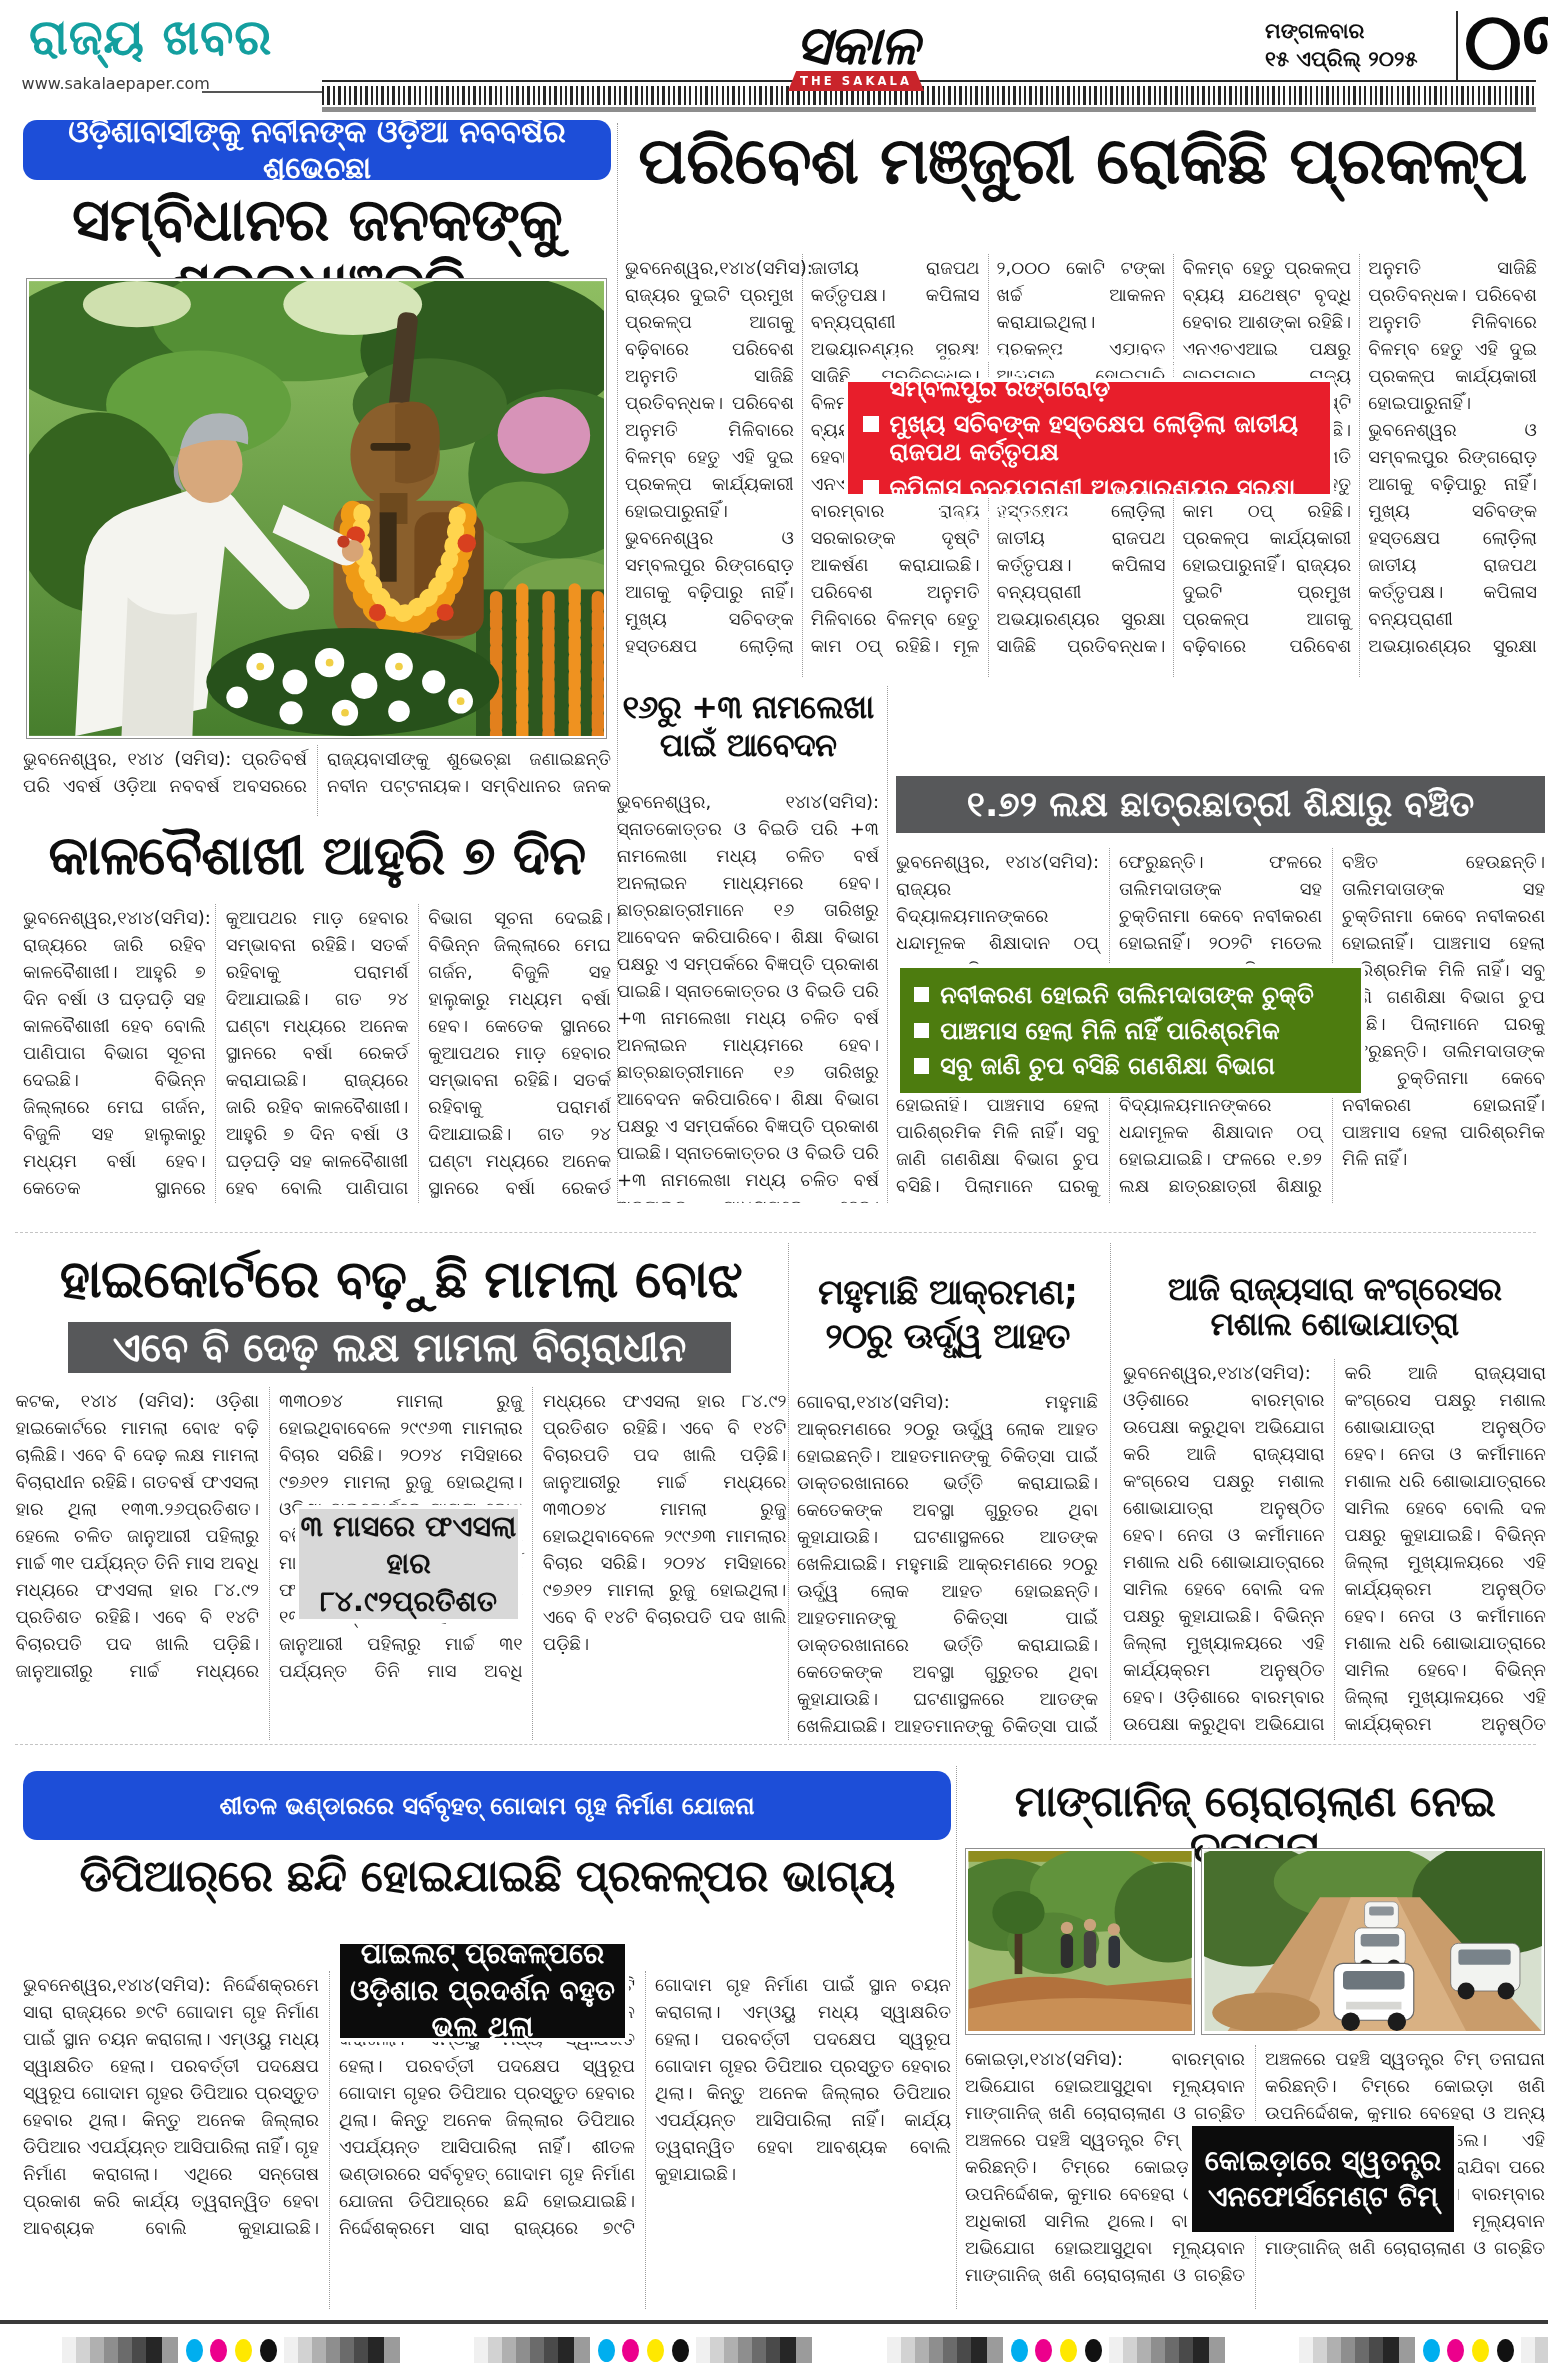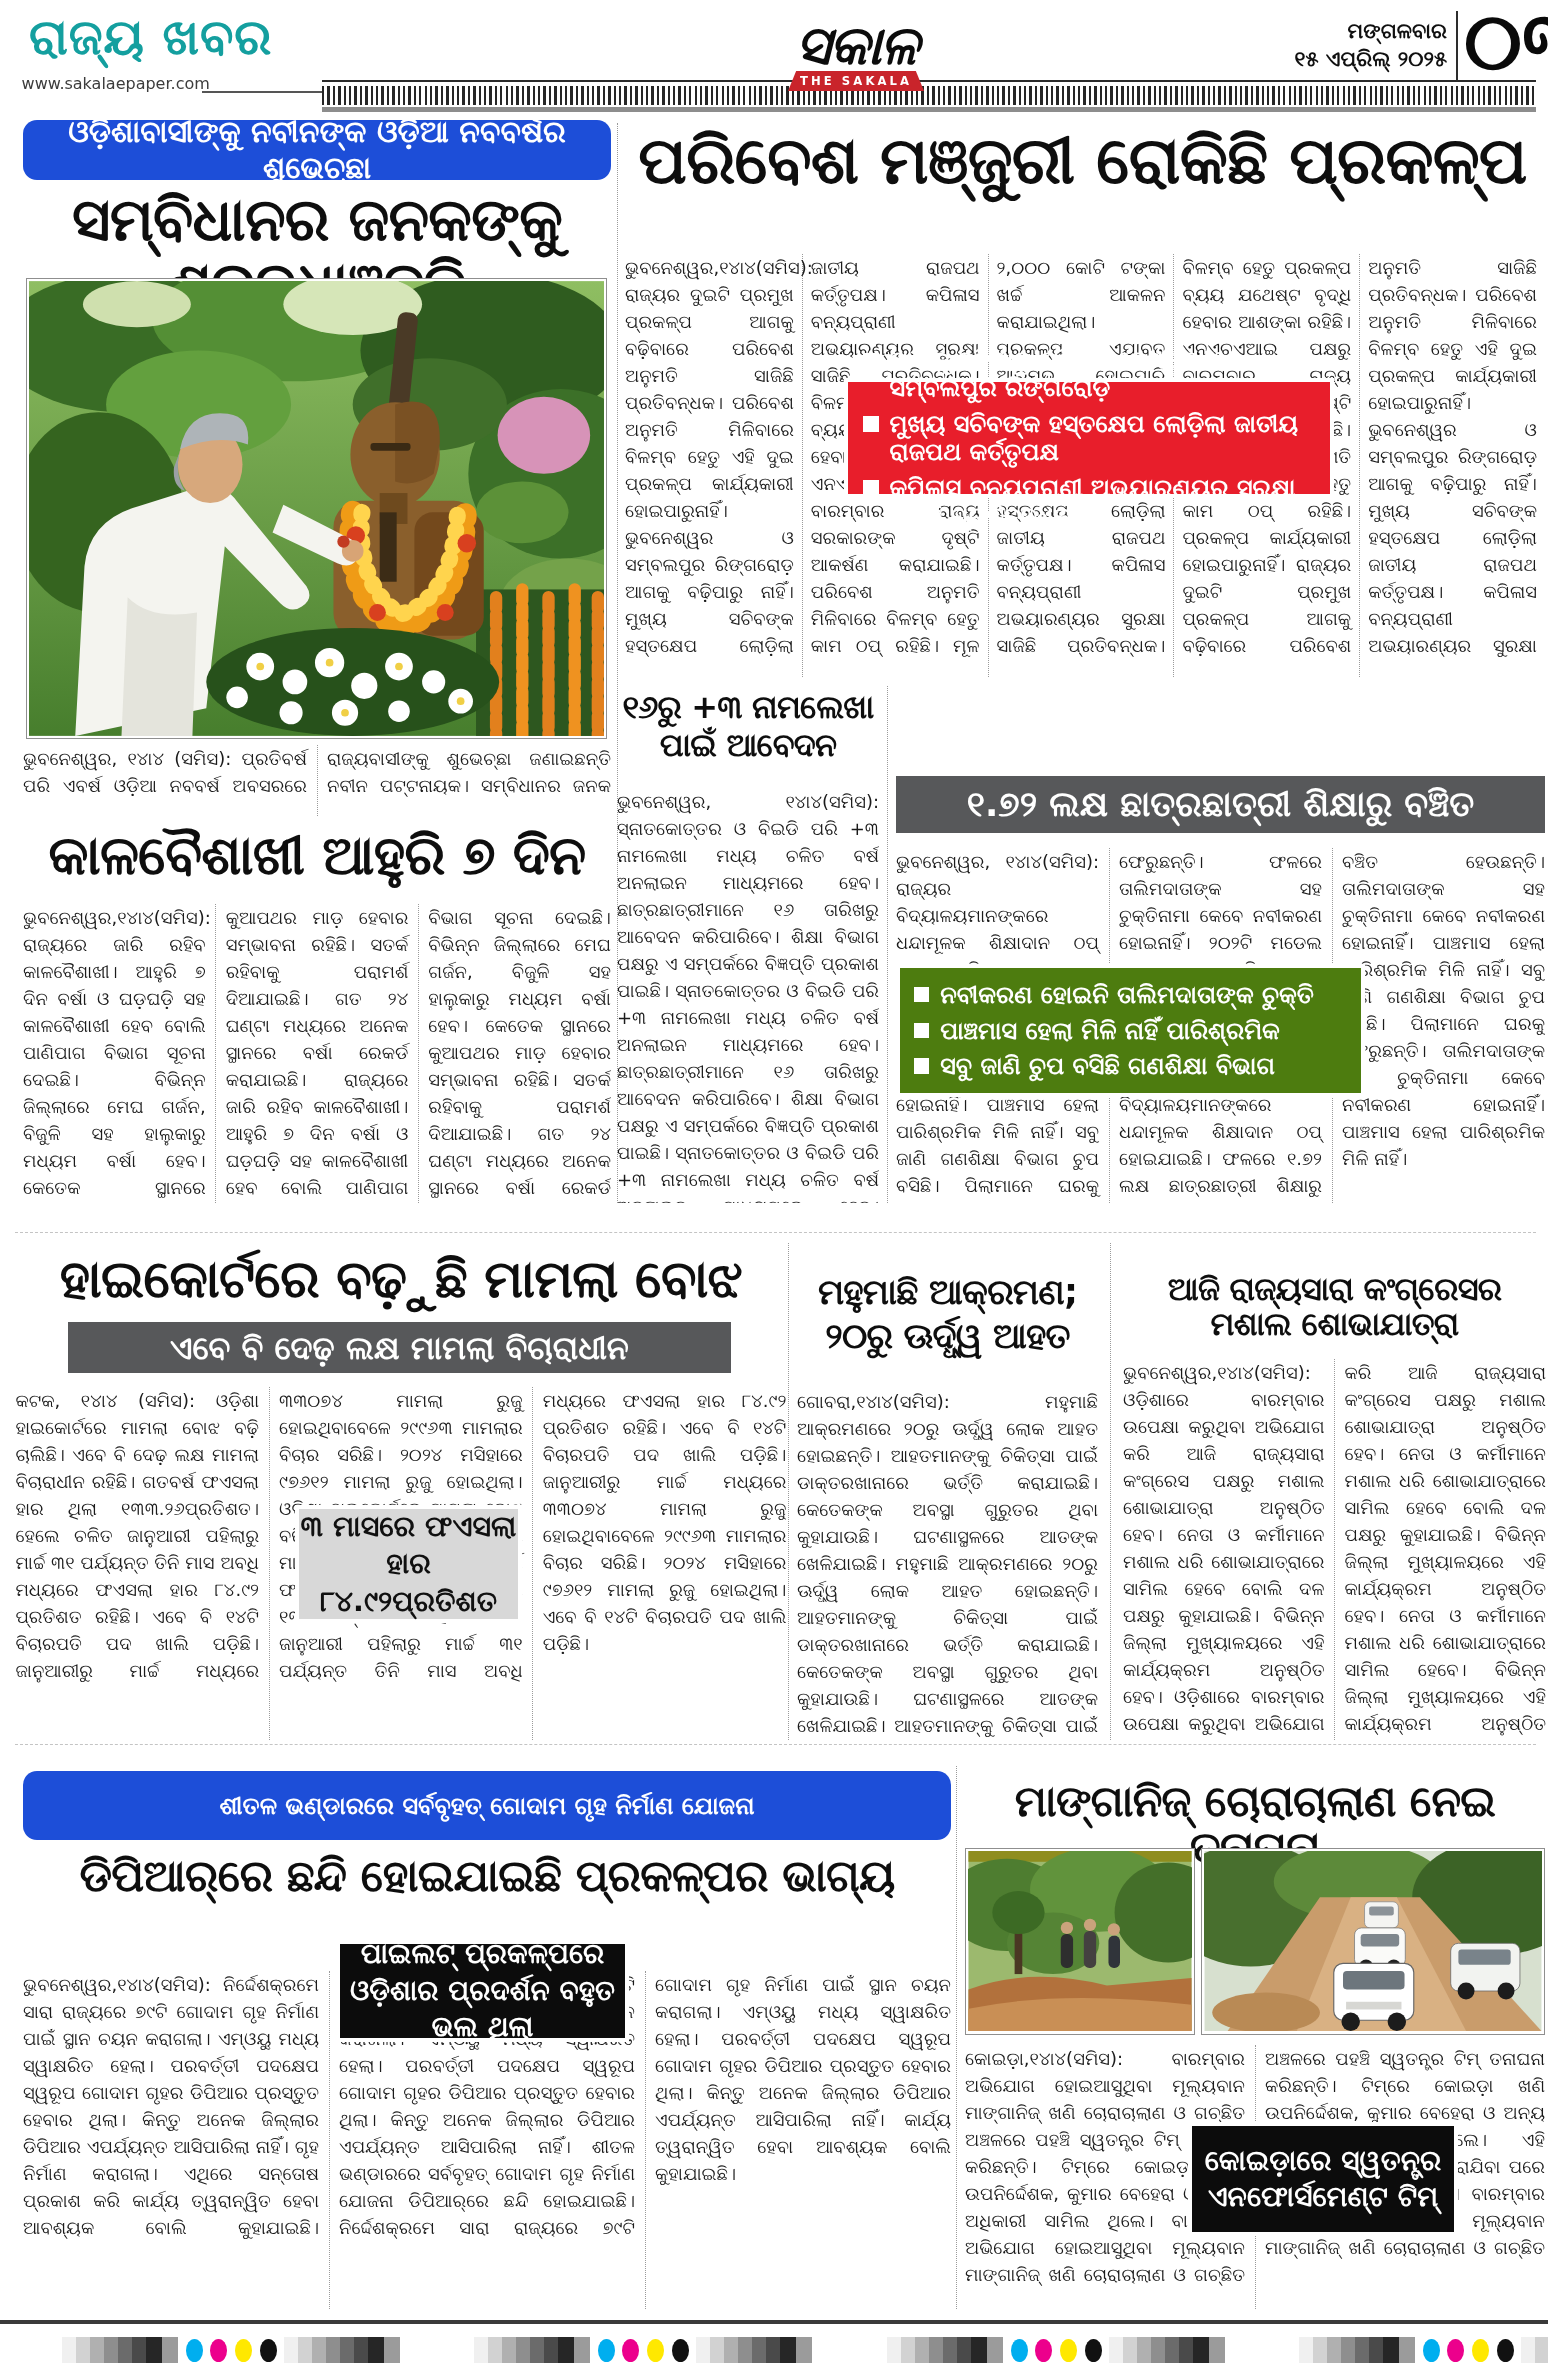--- a/index.html
+++ b/index.html
@@ -9,21 +9,21 @@
   
   .section-title{font-size:49px;font-weight:800;color:#149f9f;letter-spacing:0.8px;}
   .website{font-size:16px;color:#3c3c3c;}
   .thinline{background:#555;height:1.5px;}
   .bar-top{background:#2b2b2b;height:2.3px;}
   .tickstrip{height:18.5px;background:repeating-linear-gradient(90deg,#262626 0 2.3px,#ffffff 2.3px 5.4px);}
   .bar-bottom{background:#8d8d8d;height:4.6px;}
   .masthead{font-size:54px;font-weight:900;color:#0c0c0c;font-style:italic;letter-spacing:-1.5px;}
   .masthead-band{background:#c9242b;clip-path:polygon(6% 0,94% 0,100% 100%,0 100%);
     color:#fff;font-size:11.6px;font-weight:700;letter-spacing:3.1px;text-align:center;line-height:20px;}
-  .hdr-date{font-size:21px;font-weight:700;color:#101010;text-align:right;line-height:1.35;}
+  .hdr-date{font-size:21px;font-weight:700;color:#101010;text-align:left;line-height:1.35;}
   .hdr-divider{width:1.5px;background:#2d2d2d;}
   .page-number{font-size:80px;font-weight:900;color:#0a0a0a;line-height:1;}
   
   .kicker{background:#1d4ed8;color:#ffffff;font-weight:800;text-align:center;
           border-radius:14px;display:flex;align-items:center;justify-content:center;}
   .headline{font-weight:800;color:#0e0e0e;text-align:center;line-height:1.08;letter-spacing:-0.8px;}
   .subhead-bar{background:#57585a;color:#ffffff;font-weight:800;text-align:center;
                display:flex;align-items:center;justify-content:center;}
   .body-text{font-size:18px;line-height:1.5;text-align:justify;color:#1b1b1b;overflow:hidden;}
   .cols2{column-count:2;column-gap:20px;column-rule:0.8px dotted #9a9a9a;}
@@ -198,21 +198,21 @@
     </div>
     <div class="bullet-row">
       <span class="bullet-sq"></span>
       <span>ସବୁ ଜାଣି ଚୁପ ବସିଛି ଗଣଶିକ୍ଷା ବିଭାଗ</span>
     </div>
   </div>
 
   <div class="abs hdash" style="left:15.4px;top:1232px;width:1521px;"></div>
 
   <div class="abs headline" style="left:15.4px;top:1251px;width:771px;font-size:52px;">ହାଇକୋର୍ଟରେ ବଢ଼ୁଛି ମାମଲା ବୋଝ</div>
-  <div class="abs subhead-bar" style="left:68px;top:1322px;width:663px;height:51px;font-size:32px;">ଏବେ ବି ଦେଢ଼ ଲକ୍ଷ ମାମଲା ବିଚାରାଧୀନ</div>
+  <div class="abs subhead-bar" style="left:68px;top:1322px;width:663px;height:51px;font-size:40px;">ଏବେ ବି ଦେଢ଼ ଲକ୍ଷ ମାମଲା ବିଚାରାଧୀନ</div>
   <div class="abs body-text cols3" style="left:15.4px;top:1387px;width:771px;height:353px;">କଟକ, ୧୪ା୪ (ସମିସ): ଓଡ଼ିଶା ହାଇକୋର୍ଟରେ ମାମଲା ବୋଝ ବଢ଼ି ଚାଲିଛି। ଏବେ ବି ଦେଢ଼ ଲକ୍ଷ ମାମଲା ବିଚାରାଧୀନ ରହିଛି। ଗତବର୍ଷ ଫଏସଲା ହାର ଥିଲା ୧୩୩.୨୬ପ୍ରତିଶତ। ହେଲେ ଚଳିତ ଜାନୁଆରୀ ପହିଲାରୁ ମାର୍ଚ୍ଚ ୩୧ ପର୍ଯ୍ୟନ୍ତ ତିନି ମାସ ଅବଧି ମଧ୍ୟରେ ଫଏସଲା ହାର ୮୪.୯୨ ପ୍ରତିଶତ ରହିଛି। ଏବେ ବି ୧୪ଟି ବିଚାରପତି ପଦ ଖାଲି ପଡ଼ିଛି। ଜାନୁଆରୀରୁ ମାର୍ଚ୍ଚ ମଧ୍ୟରେ ୩୩୦୭୪ ମାମଲା ରୁଜୁ ହୋଇଥିବାବେଳେ ୨୯୯୬୩ ମାମଲାର ବିଚାର ସରିଛି। ୨୦୨୪ ମସିହାରେ ୯୭୬୧୨ ମାମଲା ରୁଜୁ ହୋଇଥିଲା। ଓଡ଼ିଶା ହାଇକୋର୍ଟରେ ମାମଲା ବୋଝ ବଢ଼ି ଚାଲିଛି। ଏବେ ବି ଦେଢ଼ ଲକ୍ଷ ମାମଲା ବିଚାରାଧୀନ ରହିଛି। ଗତବର୍ଷ ଫଏସଲା ହାର ଥିଲା ୧୩୩.୨୬ପ୍ରତିଶତ। ହେଲେ ଚଳିତ ଜାନୁଆରୀ ପହିଲାରୁ ମାର୍ଚ୍ଚ ୩୧ ପର୍ଯ୍ୟନ୍ତ ତିନି ମାସ ଅବଧି ମଧ୍ୟରେ ଫଏସଲା ହାର ୮୪.୯୨ ପ୍ରତିଶତ ରହିଛି। ଏବେ ବି ୧୪ଟି ବିଚାରପତି ପଦ ଖାଲି ପଡ଼ିଛି। ଜାନୁଆରୀରୁ ମାର୍ଚ୍ଚ ମଧ୍ୟରେ ୩୩୦୭୪ ମାମଲା ରୁଜୁ ହୋଇଥିବାବେଳେ ୨୯୯୬୩ ମାମଲାର ବିଚାର ସରିଛି। ୨୦୨୪ ମସିହାରେ ୯୭୬୧୨ ମାମଲା ରୁଜୁ ହୋଇଥିଲା। ଏବେ ବି ୧୪ଟି ବିଚାରପତି ପଦ ଖାଲି ପଡ଼ିଛି।</div>
   <div class="abs inset-gray" style="left:295px;top:1505px;width:219px;height:110px;font-size:28.5px;line-height:1.3;">୩ ମାସରେ ଫଏସଲା ହାର ୮୪.୯୨ପ୍ରତିଶତ</div>
 
   <div class="abs vdots" style="left:788px;top:1243px;height:497px;"></div>
 
   <div class="abs headline" style="left:797px;top:1271px;width:301px;font-size:35px;line-height:1.25;">ମହୁମାଛି ଆକ୍ରମଣ; ୨୦ରୁ ଊର୍ଦ୍ଧ୍ୱ ଆହତ</div>
   <div class="abs body-text" style="left:797px;top:1388px;width:301px;height:352px;">ଗୋବରା,୧୪ା୪(ସମିସ): ମହୁମାଛି ଆକ୍ରମଣରେ ୨୦ରୁ ଊର୍ଦ୍ଧ୍ୱ ଲୋକ ଆହତ ହୋଇଛନ୍ତି। ଆହତମାନଙ୍କୁ ଚିକିତ୍ସା ପାଇଁ ଡାକ୍ତରଖାନାରେ ଭର୍ତ୍ତି କରାଯାଇଛି। କେତେକଙ୍କ ଅବସ୍ଥା ଗୁରୁତର ଥିବା କୁହାଯାଉଛି। ଘଟଣାସ୍ଥଳରେ ଆତଙ୍କ ଖେଳିଯାଇଛି। ମହୁମାଛି ଆକ୍ରମଣରେ ୨୦ରୁ ଊର୍ଦ୍ଧ୍ୱ ଲୋକ ଆହତ ହୋଇଛନ୍ତି। ଆହତମାନଙ୍କୁ ଚିକିତ୍ସା ପାଇଁ ଡାକ୍ତରଖାନାରେ ଭର୍ତ୍ତି କରାଯାଇଛି। କେତେକଙ୍କ ଅବସ୍ଥା ଗୁରୁତର ଥିବା କୁହାଯାଉଛି। ଘଟଣାସ୍ଥଳରେ ଆତଙ୍କ ଖେଳିଯାଇଛି। ଆହତମାନଙ୍କୁ ଚିକିତ୍ସା ପାଇଁ ଡାକ୍ତରଖାନାରେ ଭର୍ତ୍ତି କରାଯାଇଛି। କେତେକଙ୍କ ଅବସ୍ଥା ଗୁରୁତର ଥିବା କୁହାଯାଉଛି।</div>
 
   <div class="abs vdots" style="left:1110px;top:1243px;height:497px;"></div>
 

